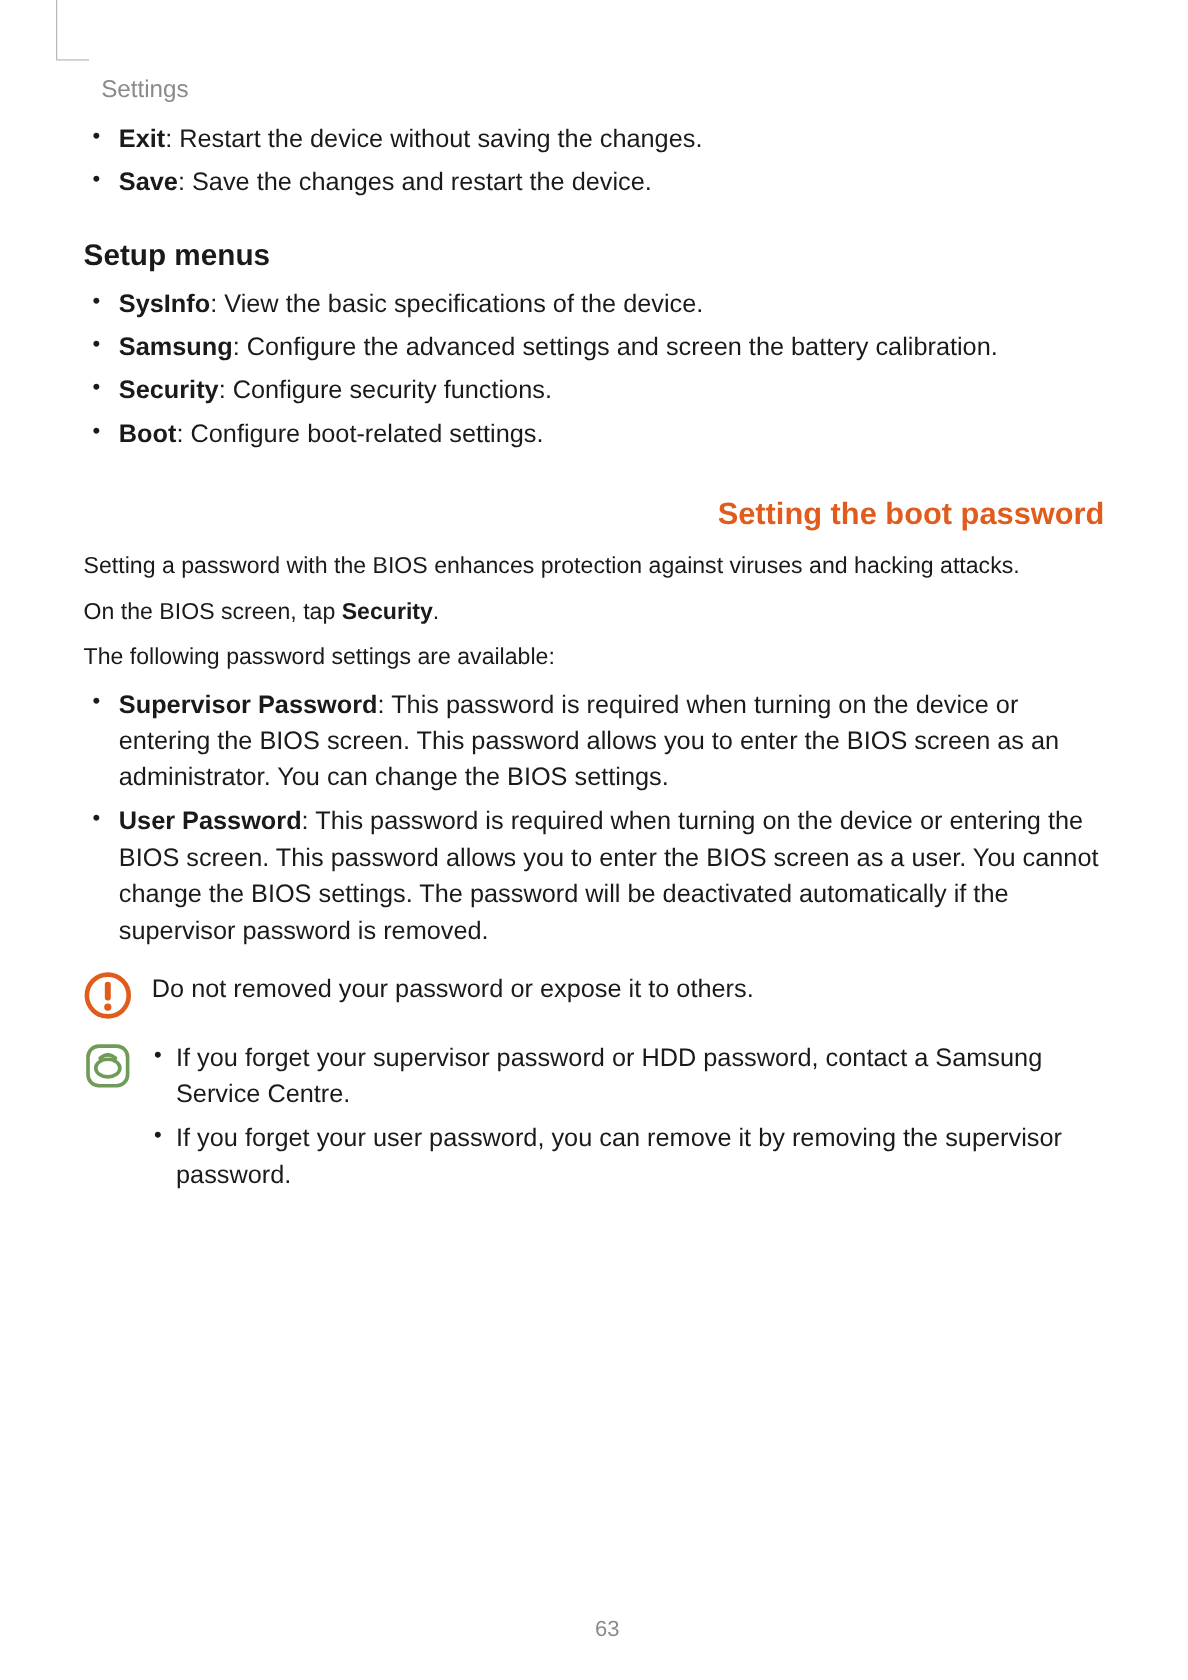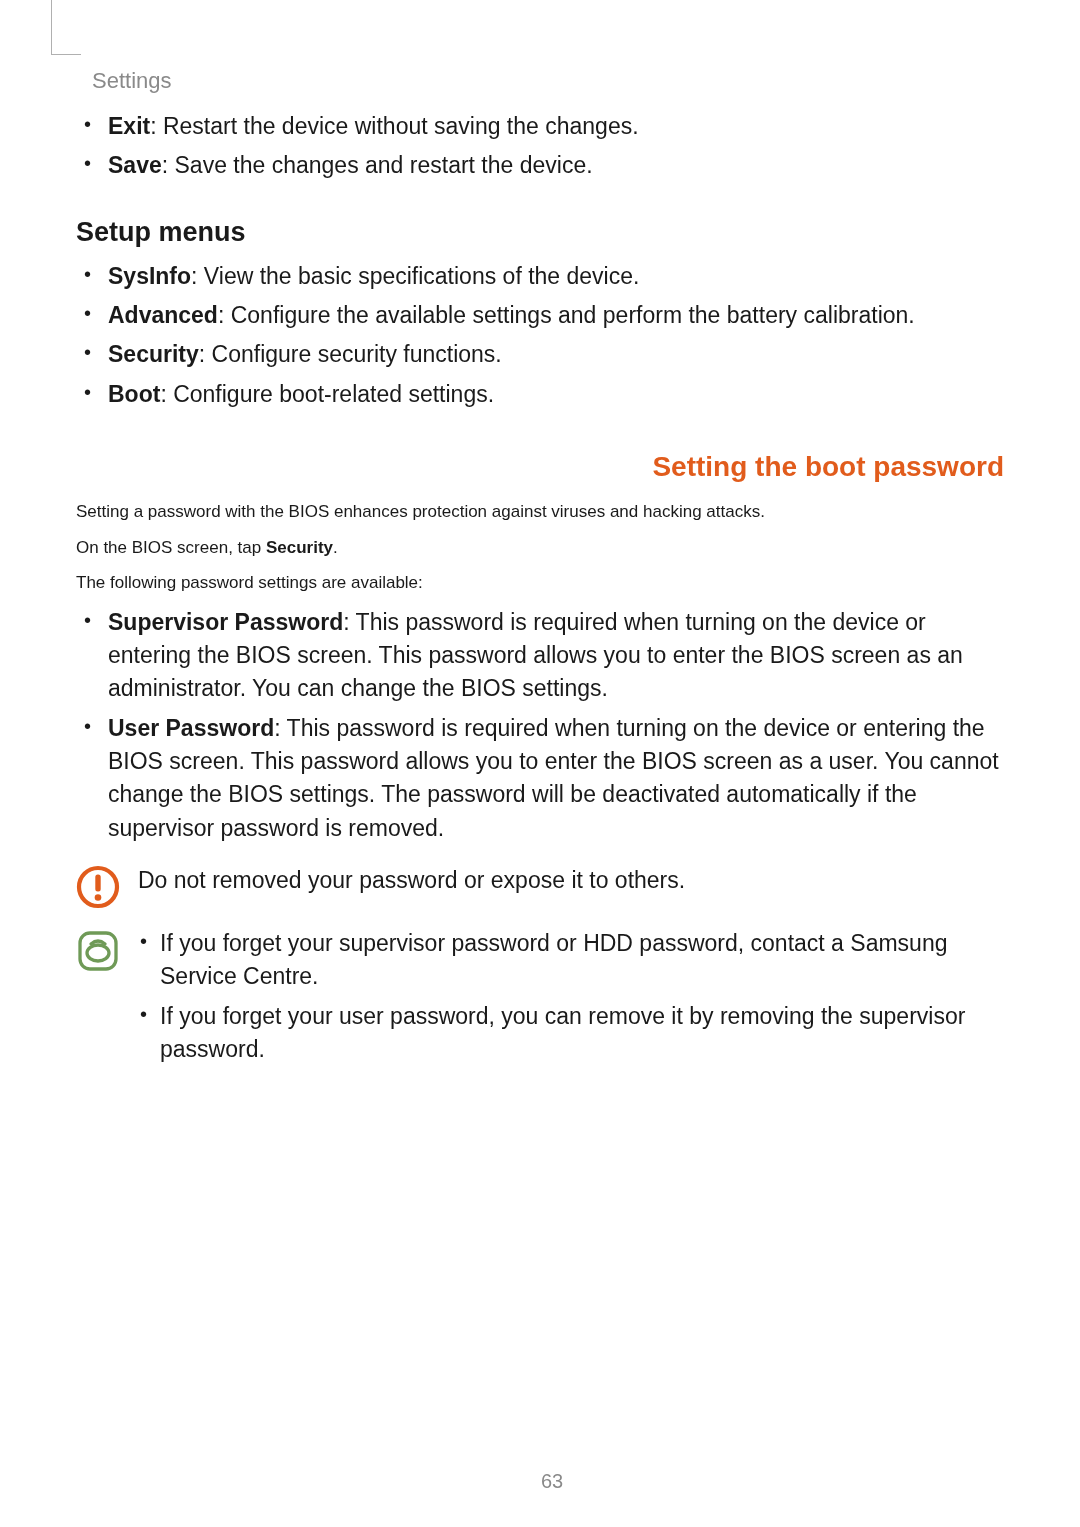--- a/index.html
+++ b/index.html
@@ -80,21 +80,21 @@
     margin: 34px 0 12px 0;
   }
   h2.section-title {
     font-size: 28px;
     font-weight: 700;
     color: #e15c1c;
     margin: 40px 0 16px 0;
     text-align: right;
   }
   p.body {
-    font-size: 17px;
+    font-size: 21px;
     line-height: 1.5;
     margin: 0 0 10px 0;
   }
   .inline-bold {
     font-weight: 700;
   }
   .callout {
     display: flex;
     align-items: flex-start;
     margin-top: 18px;
@@ -158,21 +158,21 @@
       </li>
     </ul>
 
     <h3 class="subheading">Setup menus</h3>
 
     <ul class="bullets">
       <li>
         <span class="term">SysInfo</span><span class="desc-colon">: </span><span>View the basic specifications of the device.</span>
       </li>
       <li>
-        <span class="term">Advanced</span><span class="desc-colon">: </span><span>Configure the available settings and perform the battery calibration.</span>
+        <span class="term">Samsung</span><span class="desc-colon">: </span><span>Configure the advanced settings and screen the battery calibration.</span>
       </li>
       <li>
         <span class="term">Security</span><span class="desc-colon">: </span><span>Configure security functions.</span>
       </li>
       <li>
         <span class="term">Boot</span><span class="desc-colon">: </span><span>Configure boot-related settings.</span>
       </li>
     </ul>
 
     <h2 class="section-title">Setting the boot password</h2>

